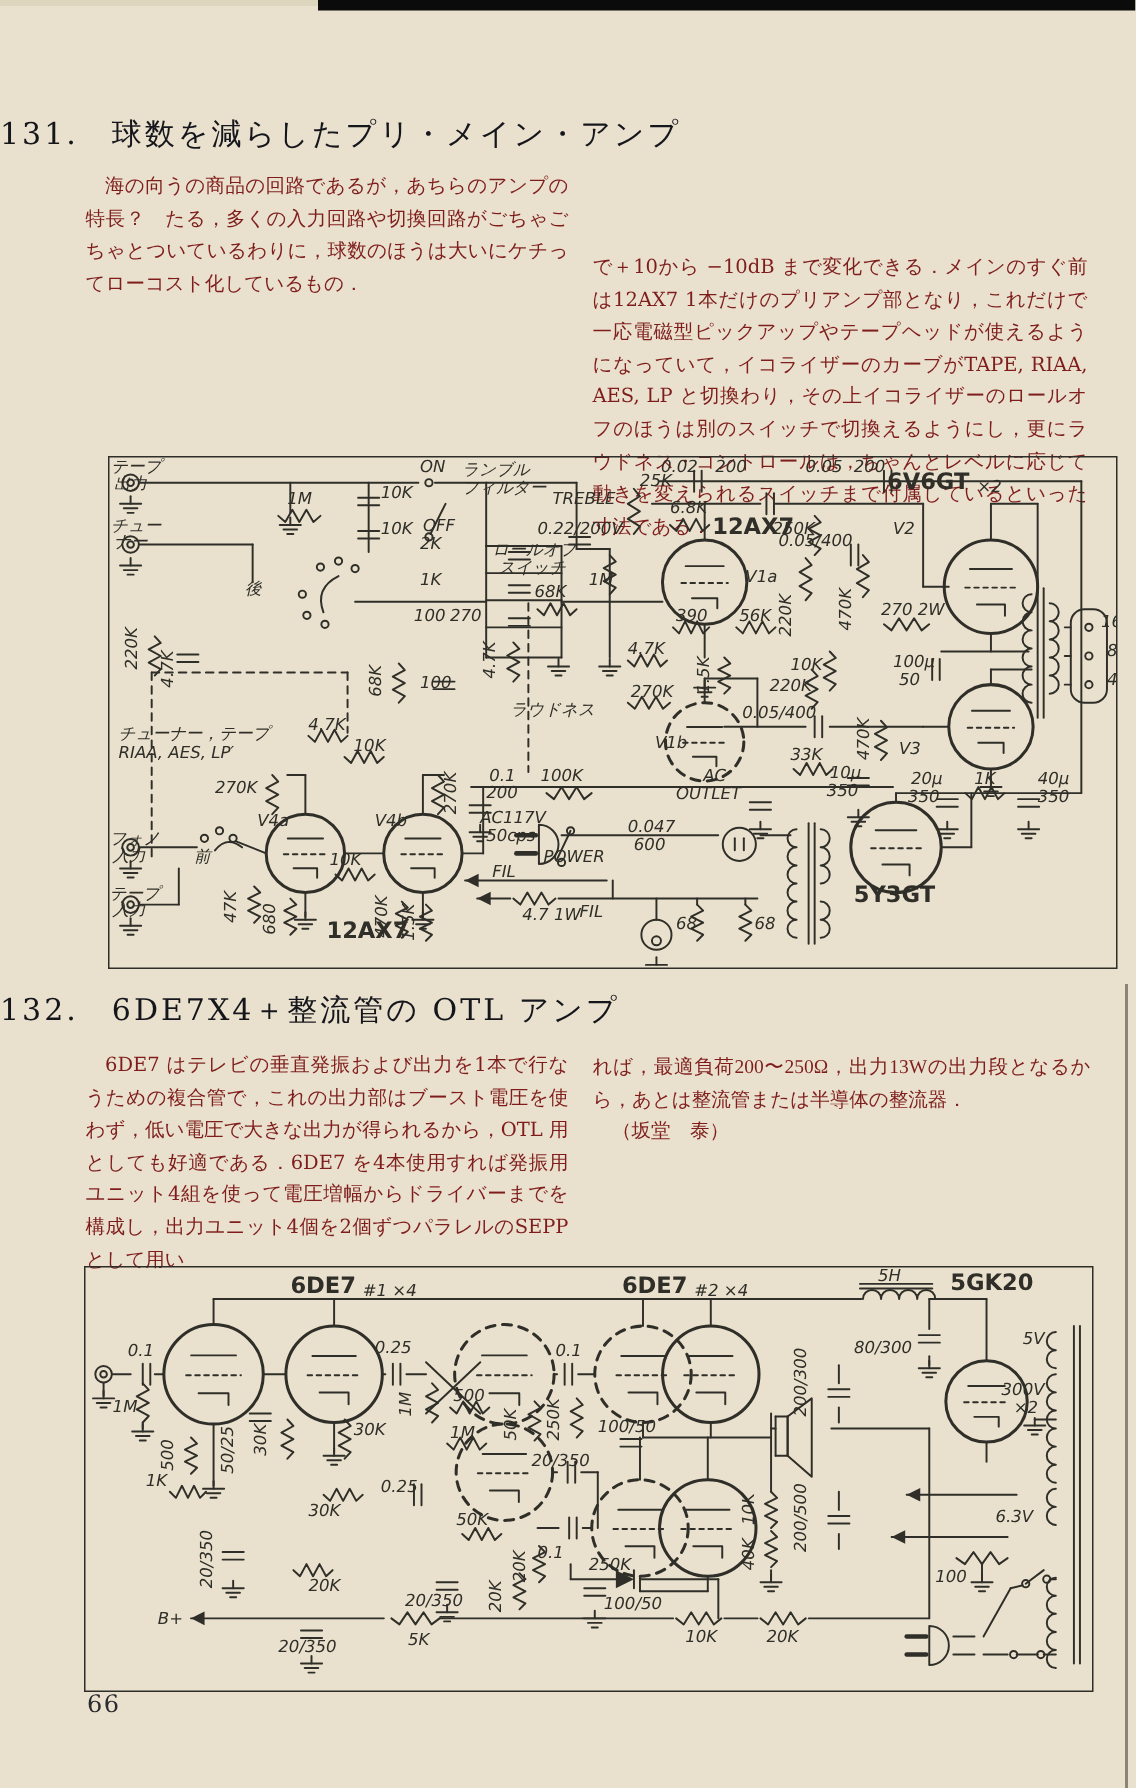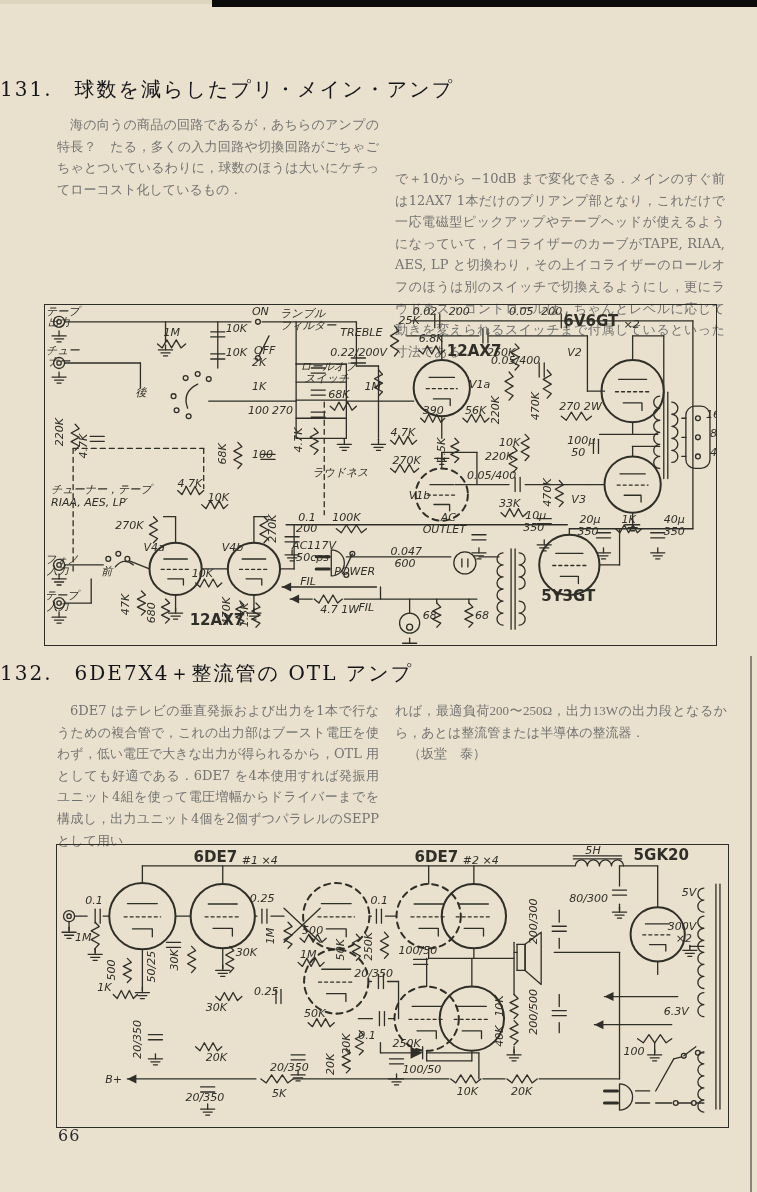--- a/index.html
+++ b/index.html
@@ -11,32 +11,32 @@
   .scan-top{position:absolute;left:212px;top:0;width:545px;height:7px;background:#0b0b0b;}
   .scan-corner{position:absolute;left:0;top:0;width:212px;height:4px;background:#ded5bf;}
   .scan-right{position:absolute;right:5px;top:656px;width:2px;height:536px;background:rgba(45,42,35,.5);}
   h1.sec{
     position:absolute;left:0;right:0;margin:0;text-align:left;
     font-size:20px;font-weight:400;letter-spacing:2px;color:#15151c;white-space:nowrap;
   }
   #t131{top:76px;}
   #t132{top:660px;}
   .col{
-    position:absolute;width:322px;color:#737373;
+    position:absolute;width:322px;color:#7f1d1d;
     font-size:13px;line-height:21.6px;text-align:justify;
   }
   .col p{margin:0;text-indent:1em;}
   .col p.ni{text-indent:0;}
   #c131a{left:57px;top:114px;}
   #c131b{left:395px;top:120px;width:330px;margin-top:48px;}
   #c132a{left:57px;top:700px;}
   #c132b{left:395px;top:700px;width:332px;font-family:Liberation Serif, serif;}
   .sig{text-align:left;margin:0;}
   .schem{position:absolute;border:1.6px solid #2e2d28;}
-  #s1{left:44px;top:304px;width:671px;height:340px;}
+  #s1{left:72px;top:304px;width:671px;height:340px;}
   #s2{left:56px;top:844px;width:671px;height:282px;}
   .schem svg{display:block;width:100%;height:100%;}
   .pageno{
     position:absolute;left:58px;top:1126px;
     font-size:16px;color:#2a2a30;letter-spacing:1px;
   }
 </style>
 </head>
 <body>
 

